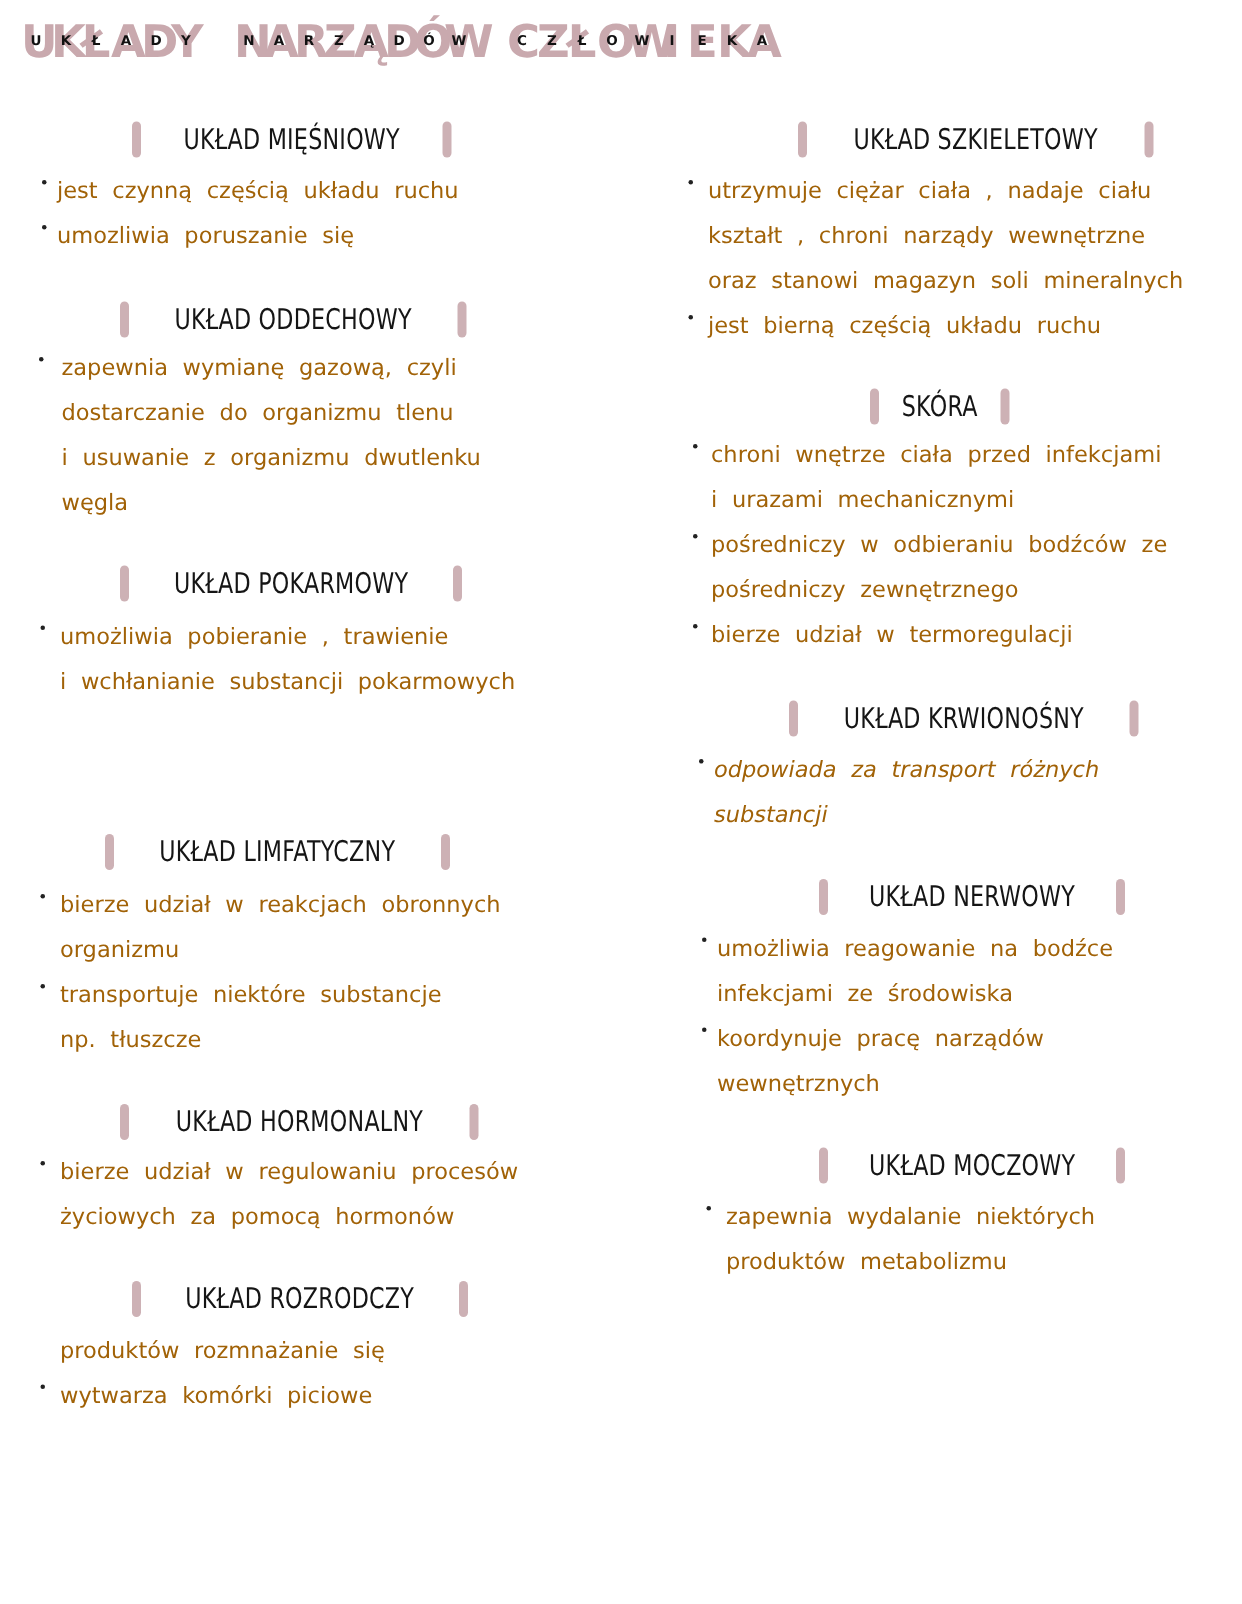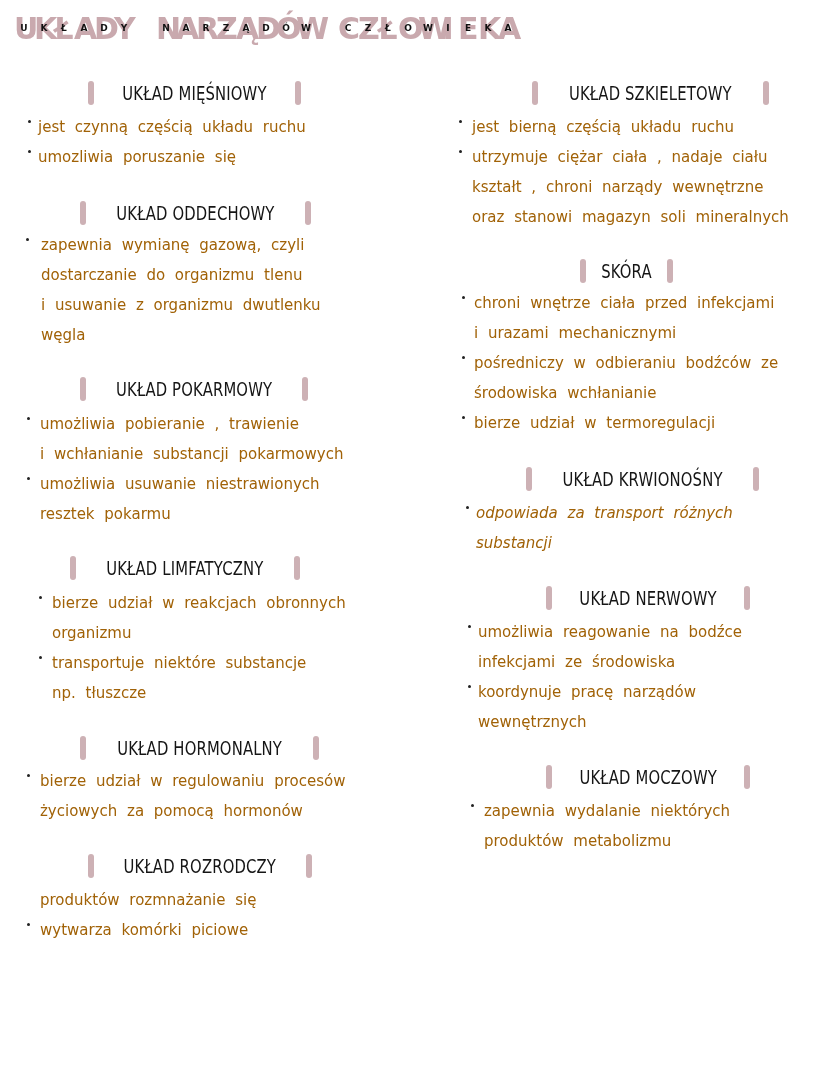--- a/index.html
+++ b/index.html
@@ -186,35 +186,30 @@
       <span class="heading-text">UKŁAD POKARMOWY</span>
       <span class="bar"></span>
     </div>
   </div>
   <ul class="items" style="position:absolute; left:40px; top:409px;">
     <li class="item">
         <span class="bullet" style="left:-13px;"></span>
       <span class="line">umożliwia pobieranie , trawienie</span>
       <span class="line">i wchłanianie substancji pokarmowych</span>
     </li>
-    <li class="item">
-        <span class="bullet" style="left:-13px;"></span>
-      <span class="line">umożliwia usuwanie niestrawionych</span>
-      <span class="line">resztek pokarmu</span>
-    </li>
   </ul>
 
   <div class="section" style="left:70px; top:553px;">
     <div class="heading">
       <span class="bar"></span>
       <span class="heading-text">UKŁAD LIMFATYCZNY</span>
       <span class="bar"></span>
     </div>
   </div>
-  <ul class="items" style="position:absolute; left:40px; top:588px;margin-left:12px;">
+  <ul class="items" style="position:absolute; left:40px; top:588px;">
     <li class="item">
         <span class="bullet" style="left:-13px;"></span>
       <span class="line">bierze udział w reakcjach obronnych</span>
       <span class="line">organizmu</span>
     </li>
     <li class="item">
         <span class="bullet" style="left:-13px;"></span>
       <span class="line">transportuje niektóre substancje</span>
       <span class="line">np. tłuszcze</span>
     </li>
@@ -256,49 +251,49 @@
 <div class="column col-right">
 
   <div class="section" style="left:92px; top:78px;">
     <div class="heading">
       <span class="bar"></span>
       <span class="heading-text">UKŁAD SZKIELETOWY</span>
       <span class="bar"></span>
     </div>
   </div>
   <ul class="items" style="position:absolute; left:32px; top:112px;">
-    <li class="item">
-        <span class="bullet" style="left:-13px;"></span>
-      <span class="line">jest bierną częścią układu ruchu</span>
-    </li>
     <li class="item">
         <span class="bullet" style="left:-13px;"></span>
       <span class="line">utrzymuje ciężar ciała , nadaje ciału</span>
       <span class="line">kształt , chroni narządy wewnętrzne</span>
       <span class="line">oraz stanowi magazyn soli mineralnych</span>
     </li>
+    <li class="item">
+        <span class="bullet" style="left:-13px;"></span>
+      <span class="line">jest bierną częścią układu ruchu</span>
+    </li>
   </ul>
 
   <div class="section" style="left:140px; top:256px;">
     <div class="heading">
       <span class="bar"></span>
       <span class="heading-text">SKÓRA</span>
       <span class="bar"></span>
     </div>
   </div>
   <ul class="items" style="position:absolute; left:34px; top:288px;">
     <li class="item">
         <span class="bullet" style="left:-12px;"></span>
       <span class="line">chroni wnętrze ciała przed infekcjami</span>
       <span class="line">i urazami mechanicznymi</span>
     </li>
     <li class="item">
         <span class="bullet" style="left:-12px;"></span>
       <span class="line">pośredniczy w odbieraniu bodźców ze</span>
-      <span class="line">środowiska wchłanianie</span>
+      <span class="line">pośredniczy zewnętrznego</span>
     </li>
     <li class="item">
         <span class="bullet" style="left:-12px;"></span>
       <span class="line">bierze udział w termoregulacji</span>
     </li>
   </ul>
 
   <div class="section" style="left:86px; top:464px;">
     <div class="heading">
       <span class="bar"></span>

